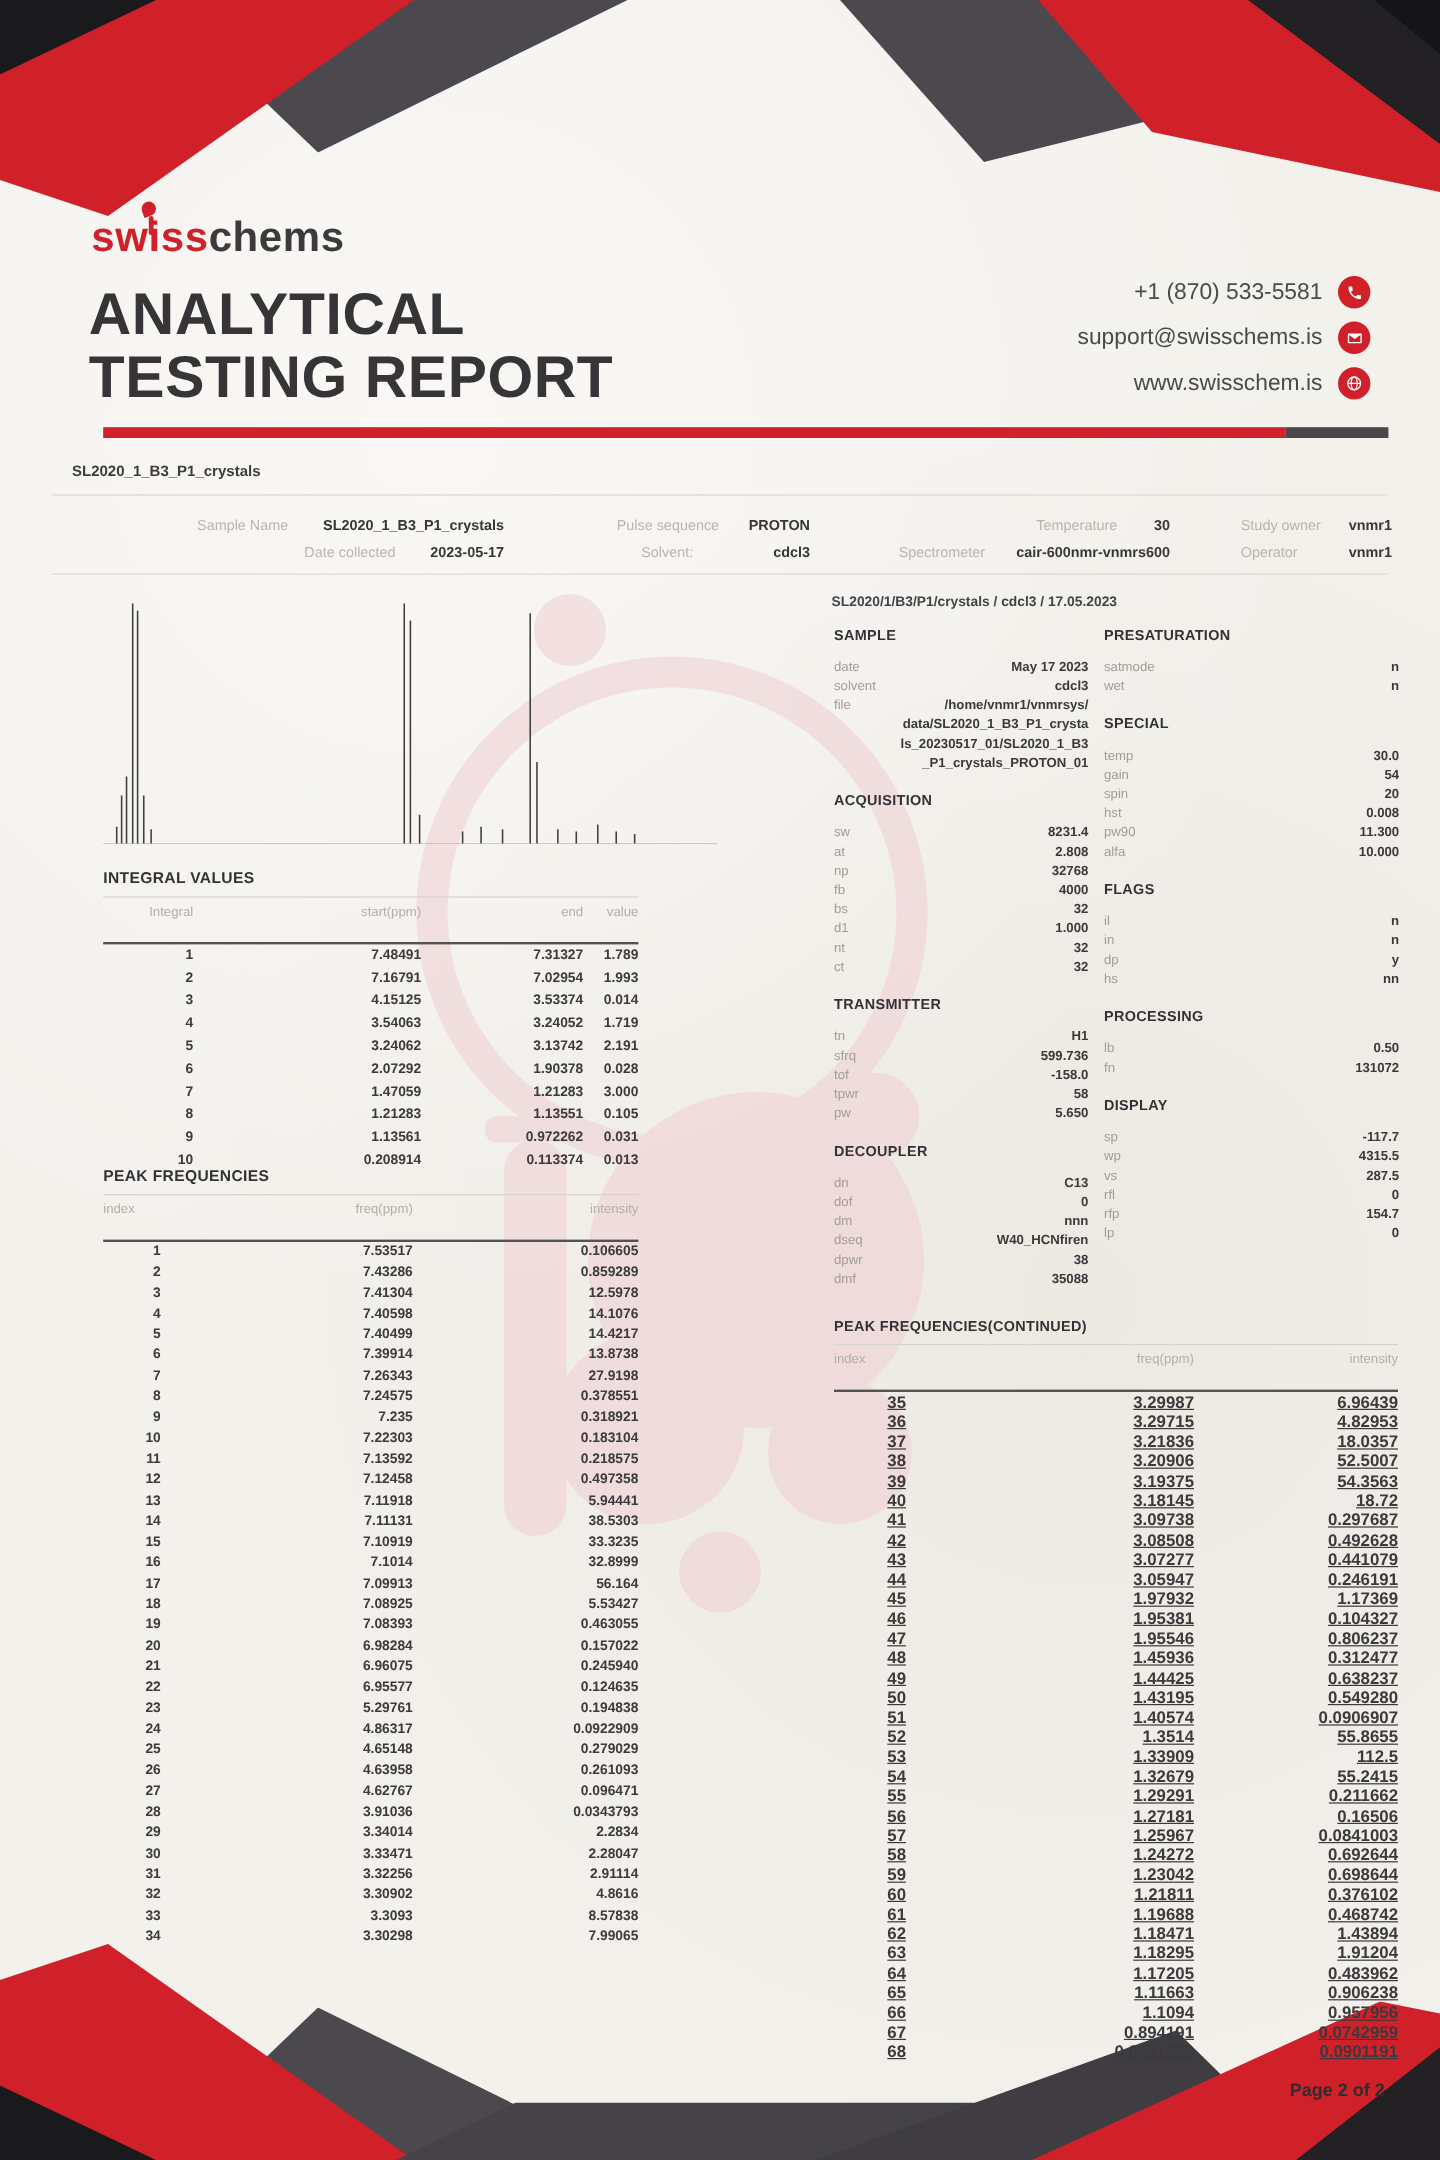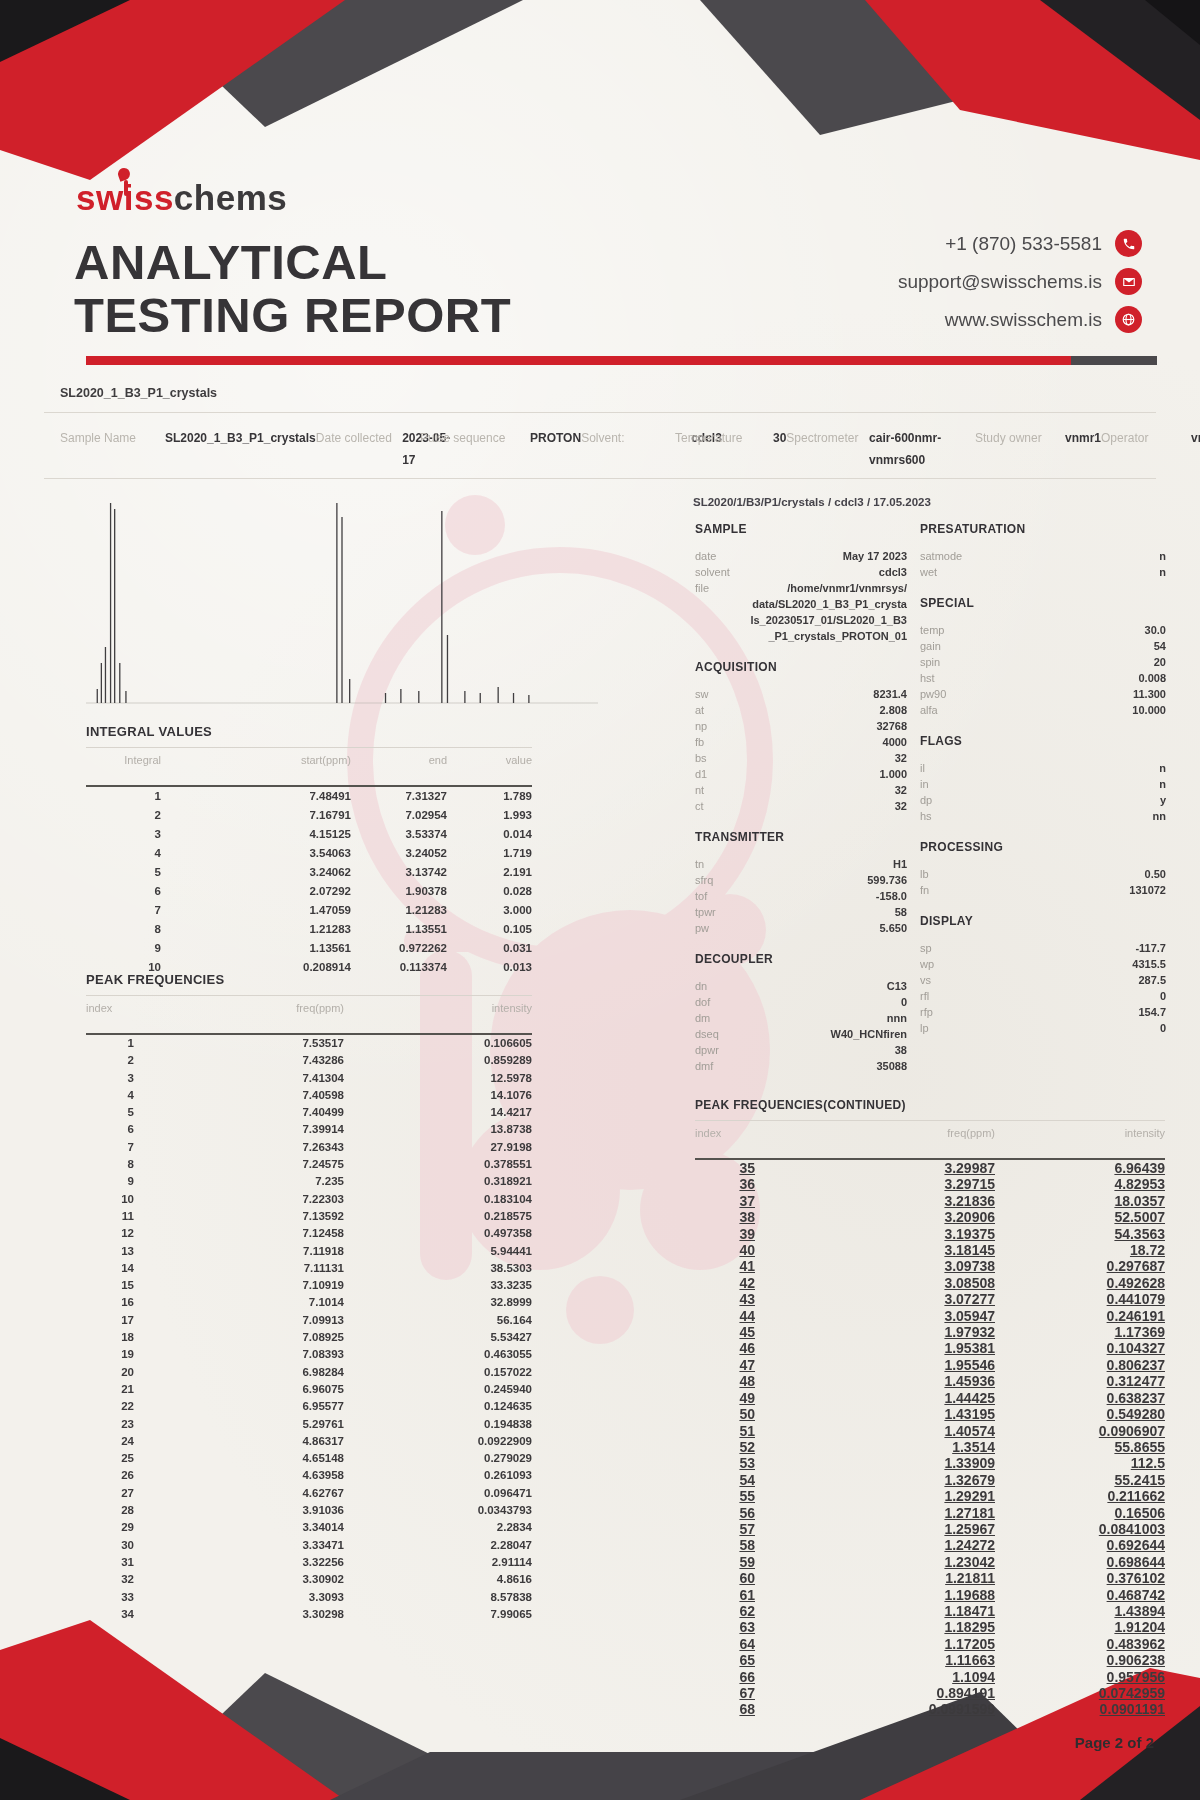--- a/index.html
+++ b/index.html
@@ -38,37 +38,37 @@
   .contact{right:58px;top:230px;display:flex;flex-direction:column;gap:11px;align-items:flex-end;}
   .c-row{display:flex;align-items:center;gap:13px;}
   .c-text{font-size:19px;color:#4b4a4c;}
   .c-ic{width:27px;height:27px;border-radius:50%;background:#d0202a;display:flex;align-items:center;justify-content:center;flex:0 0 auto;}
   .bar-red{left:86px;top:356px;width:985px;height:9px;background:#d0202a;}
   .bar-dark{left:1071px;top:356px;width:86px;height:9px;background:#4a484b;}
   .sample-name{left:60px;top:386px;font-size:12.5px;font-weight:bold;color:#3e3c3e;}
   .hr{height:1px;background:#dbd7d0;left:44px;width:1112px;}
   
   .info{left:60px;top:427px;width:1100px;display:flex;font-size:12px;line-height:22px;}
-  .info .col{display:flex;flex-direction:row;}
+  .info .col{display:flex;flex-direction:column;align-items:flex-end;}
   .info .pair{display:flex;gap:10px;}
   .lab{color:#b9b5ae;}
   .val{font-weight:bold;color:#373538;}
   .ic1{width:360px;} .ic2{width:255px;} .ic3{width:300px;} .ic4{width:185px;}
   .ic1 .lab{width:95px;} .ic2 .lab{width:100px;} .ic3 .lab{width:88px;} .ic4 .lab{width:80px;}
   
   .spectrum{left:86px;top:496px;}
   .sect-title{font-size:13px;font-weight:bold;color:#343236;letter-spacing:.3px;}
   .tbl{display:flex;flex-direction:column;}
   .tbl .thead{display:flex;color:#b3afa9;font-size:11px;padding:6px 0 19px 0;border-top:1px solid #d8d4cd;border-bottom:2px solid #55534f;}
   .tbl .trow{display:flex;font-size:11.5px;font-weight:bold;color:#3c3a3c;}
   .cell{text-align:right;}
   .integral{left:86px;top:724px;width:446px;}
   .integral .thead{margin-top:8px;}
   .integral .trow{line-height:19px;}
-  .i-c0{width:75px;} .i-c1{width:190px;} .i-c2{width:96px;} .i-c3{width:66px;flex:1;}
+  .i-c0{width:75px;} .i-c1{width:190px;} .i-c2{width:135px;} .i-c3{width:66px;flex:1;}
   .pf{left:86px;top:972px;width:446px;}
   .pf .thead{margin-top:8px;}
   .pf .trow{line-height:17.3px;}
   .p-c0{width:48px;} .p-c1{width:210px;} .p-c2{flex:1;}
   .pf .thead .p-c0{text-align:left;}
   
   .params-hd{left:693px;top:496px;width:470px;font-size:11.5px;font-weight:bold;color:#45434a;}
   .pcol{display:flex;flex-direction:column;}
   .pcol-a{left:695px;top:522px;width:212px;}
   .pcol-b{left:920px;top:522px;width:246px;}

